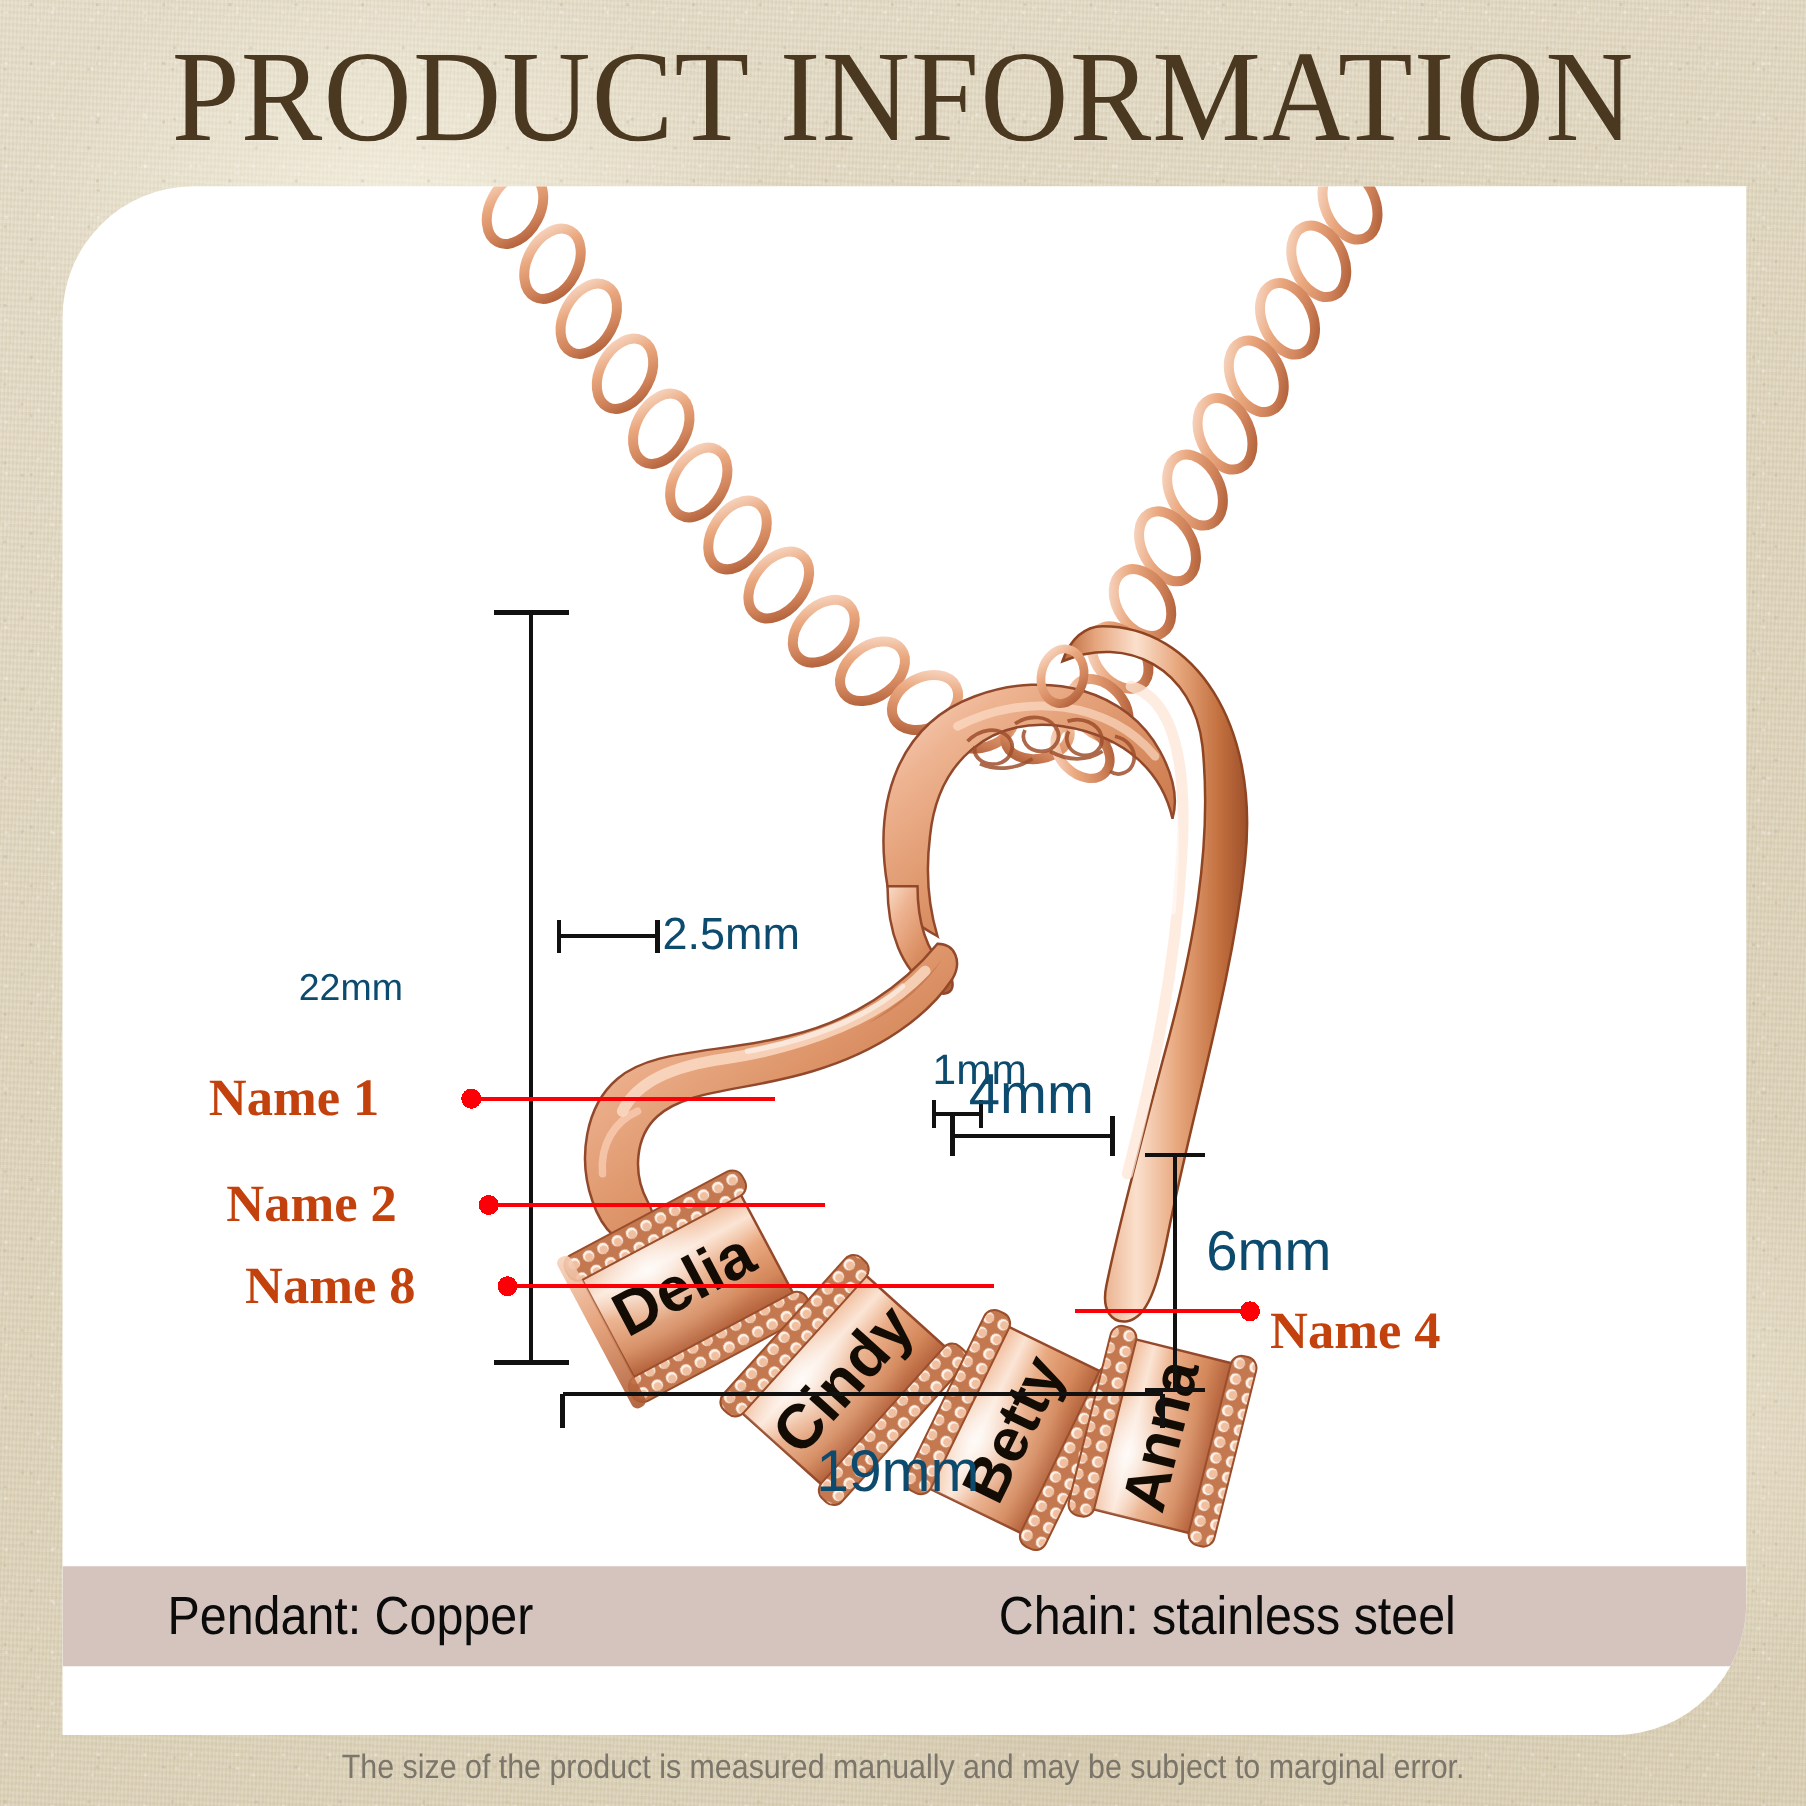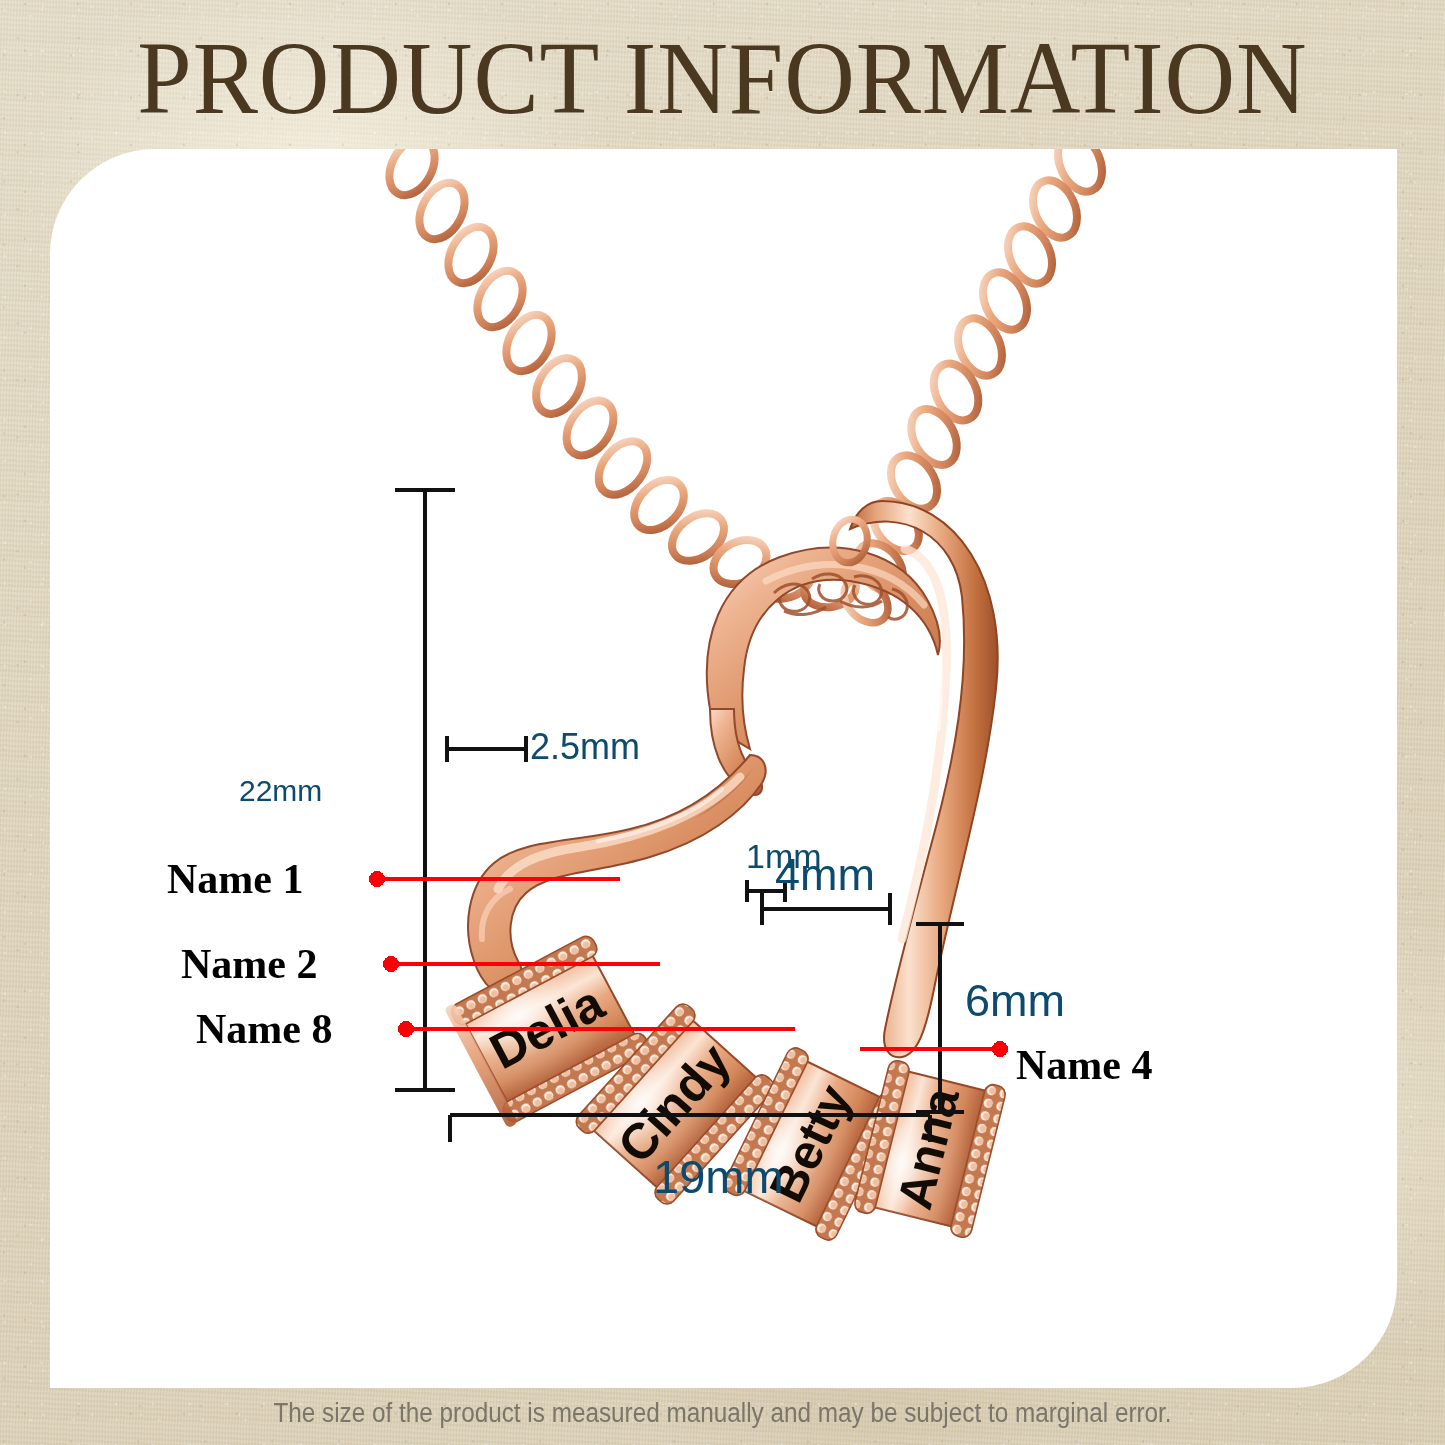--- a/index.html
+++ b/index.html
@@ -91,21 +91,21 @@
   .dim {
     position: absolute;
     font-family: "Liberation Sans", sans-serif;
     color: #0c4a6e;
     white-space: nowrap;
   }
   .name-lbl {
     position: absolute;
     font-family: "Liberation Serif", "DejaVu Serif", serif;
     font-weight: 700;
-    color: #000000;
+    color: #c2410c;
     white-space: nowrap;
   }
 
   
   #matbar {
     position: absolute;
     left: 0;
     top: 1104px;
     width: 1347px;
     height: 80px;
@@ -379,16 +379,20 @@
       <div class="dim" style="left:725px; top:700px; font-size:45px;">4mm</div>
       <div class="dim" style="left:915px; top:826px; font-size:45px;">6mm</div>
       <div class="dim" style="left:603px; top:1000px; font-size:47px;">19mm</div>
 
       <div class="name-lbl" style="left:117px; top:706px; font-size:42px;">Name 1</div>
       <div class="name-lbl" style="left:131px; top:791px; font-size:42px;">Name 2</div>
       <div class="name-lbl" style="left:146px; top:856px; font-size:42px;">Name 8</div>
       <div class="name-lbl" style="left:966px; top:876px; font-size:42px;margin-top:16px;">Name 4</div>
     </div>
 
+    <div id="matbar">
+      <span id="mat-pendant" class="mat">Pendant: Copper</span>
+      <span id="mat-chain" class="mat">Chain: stainless steel</span>
+    </div>
   </div>
 
   <div id="disclaimer">The size of the product is measured manually and may be subject to marginal error.</div>
 </div>
 
 </body></html>

